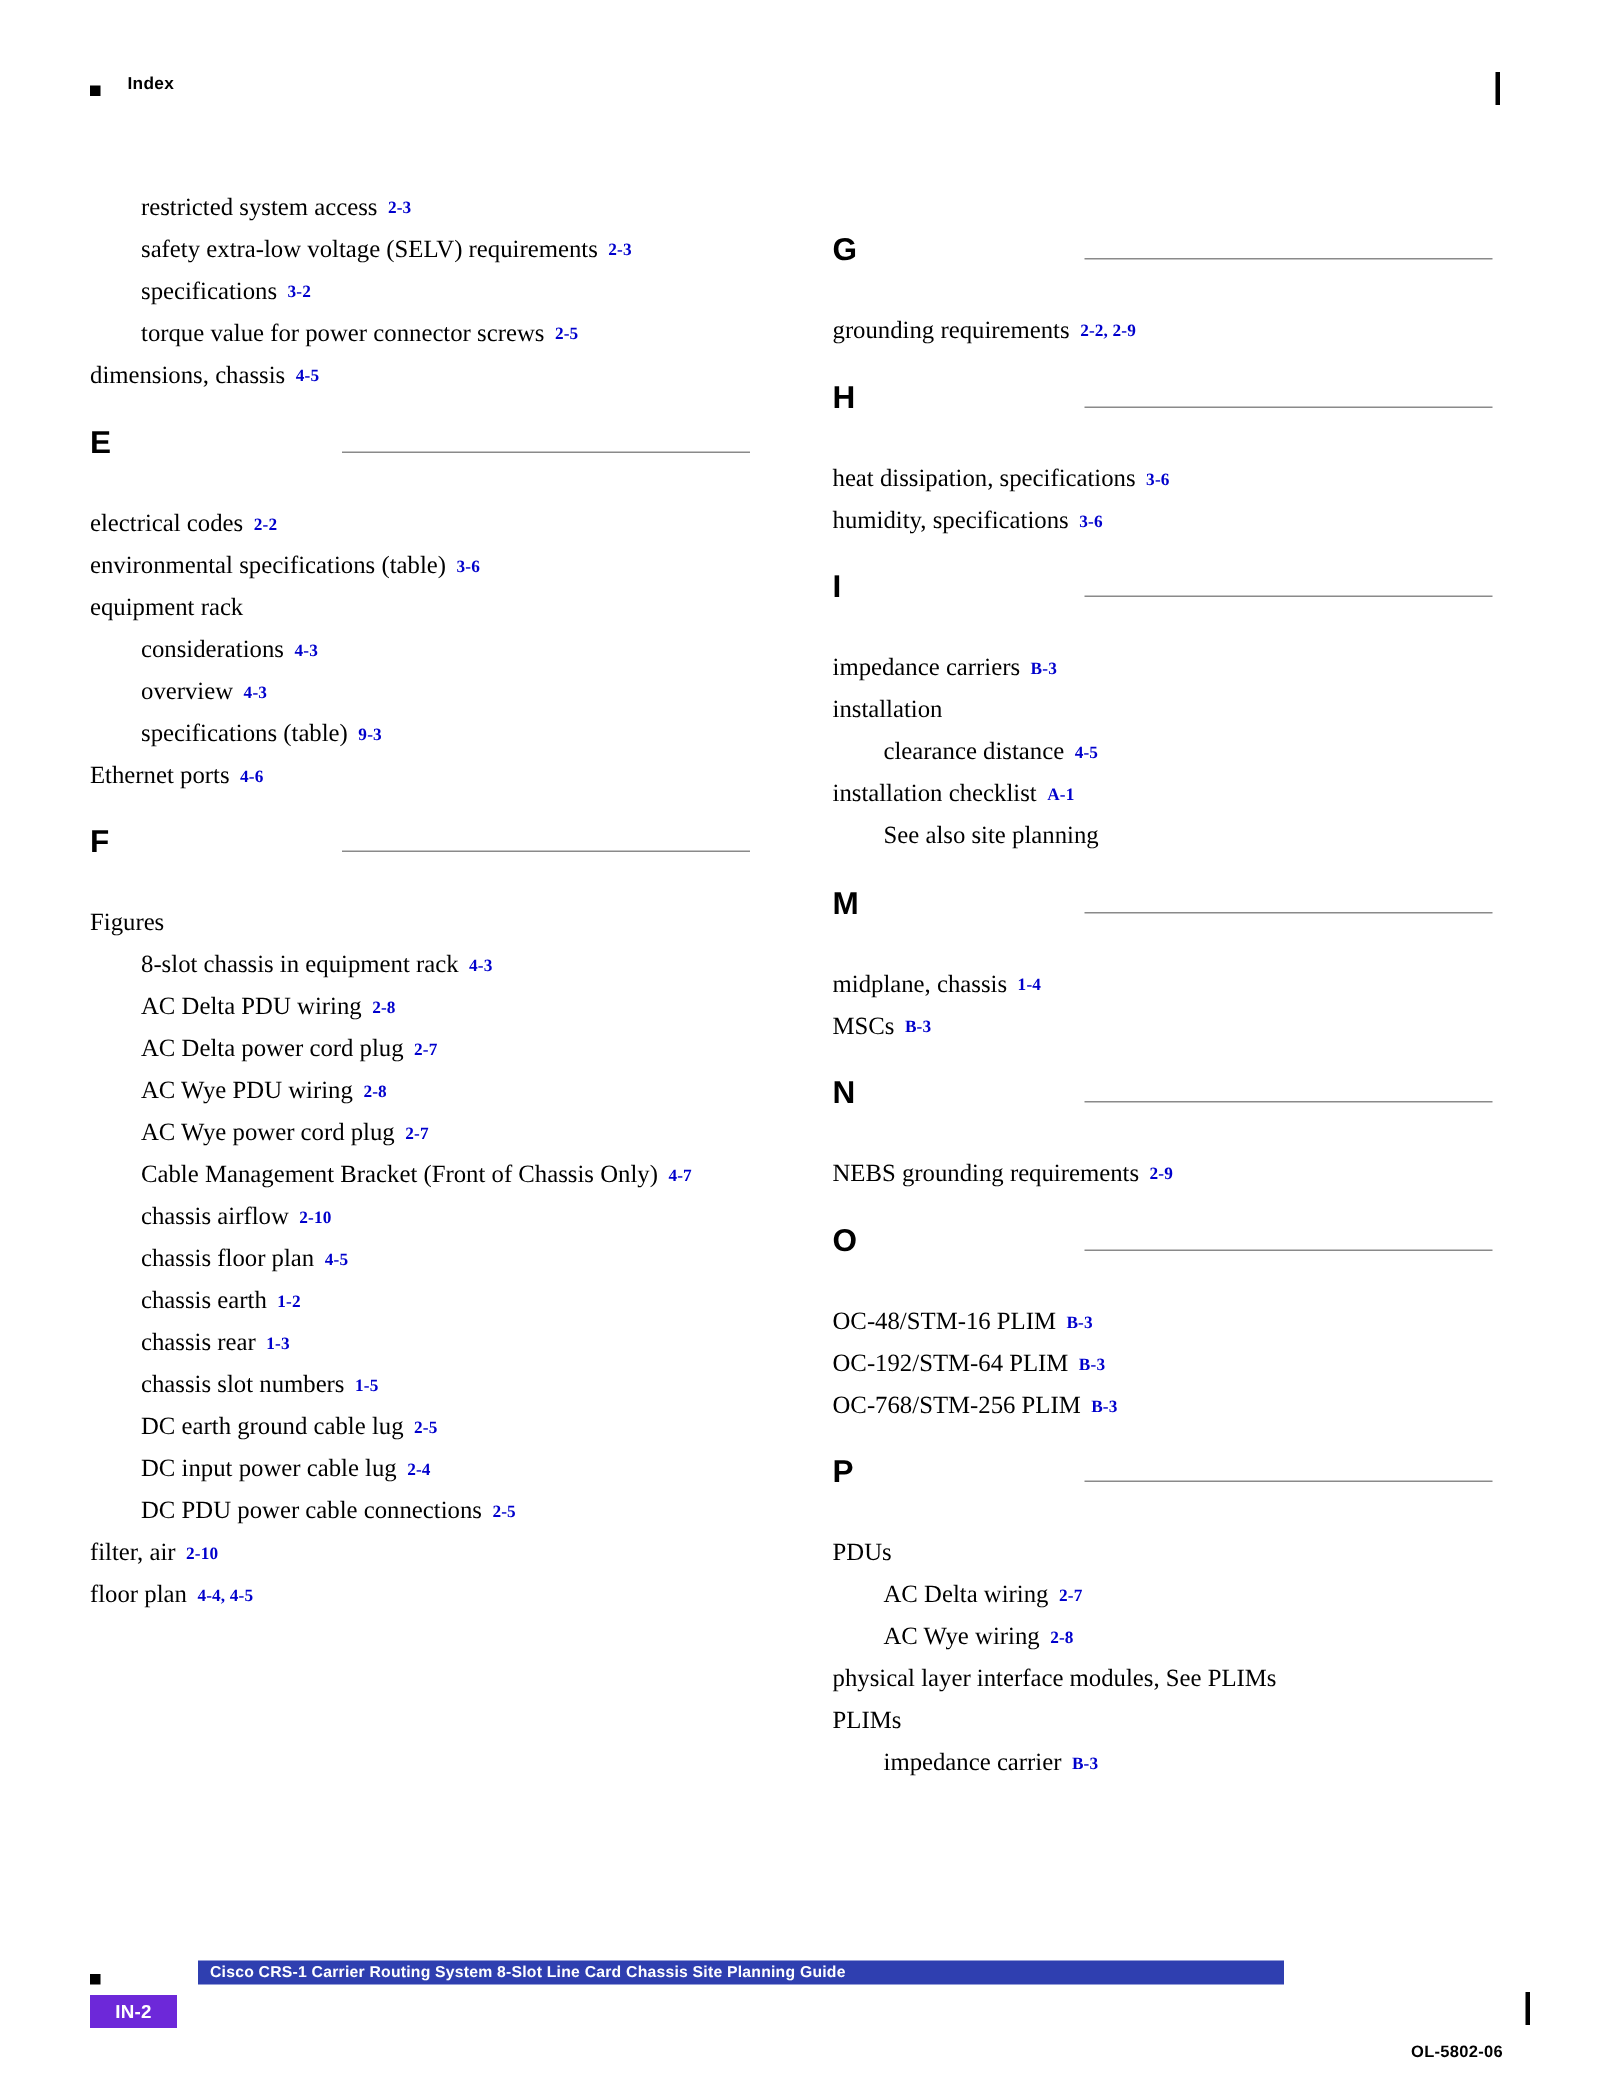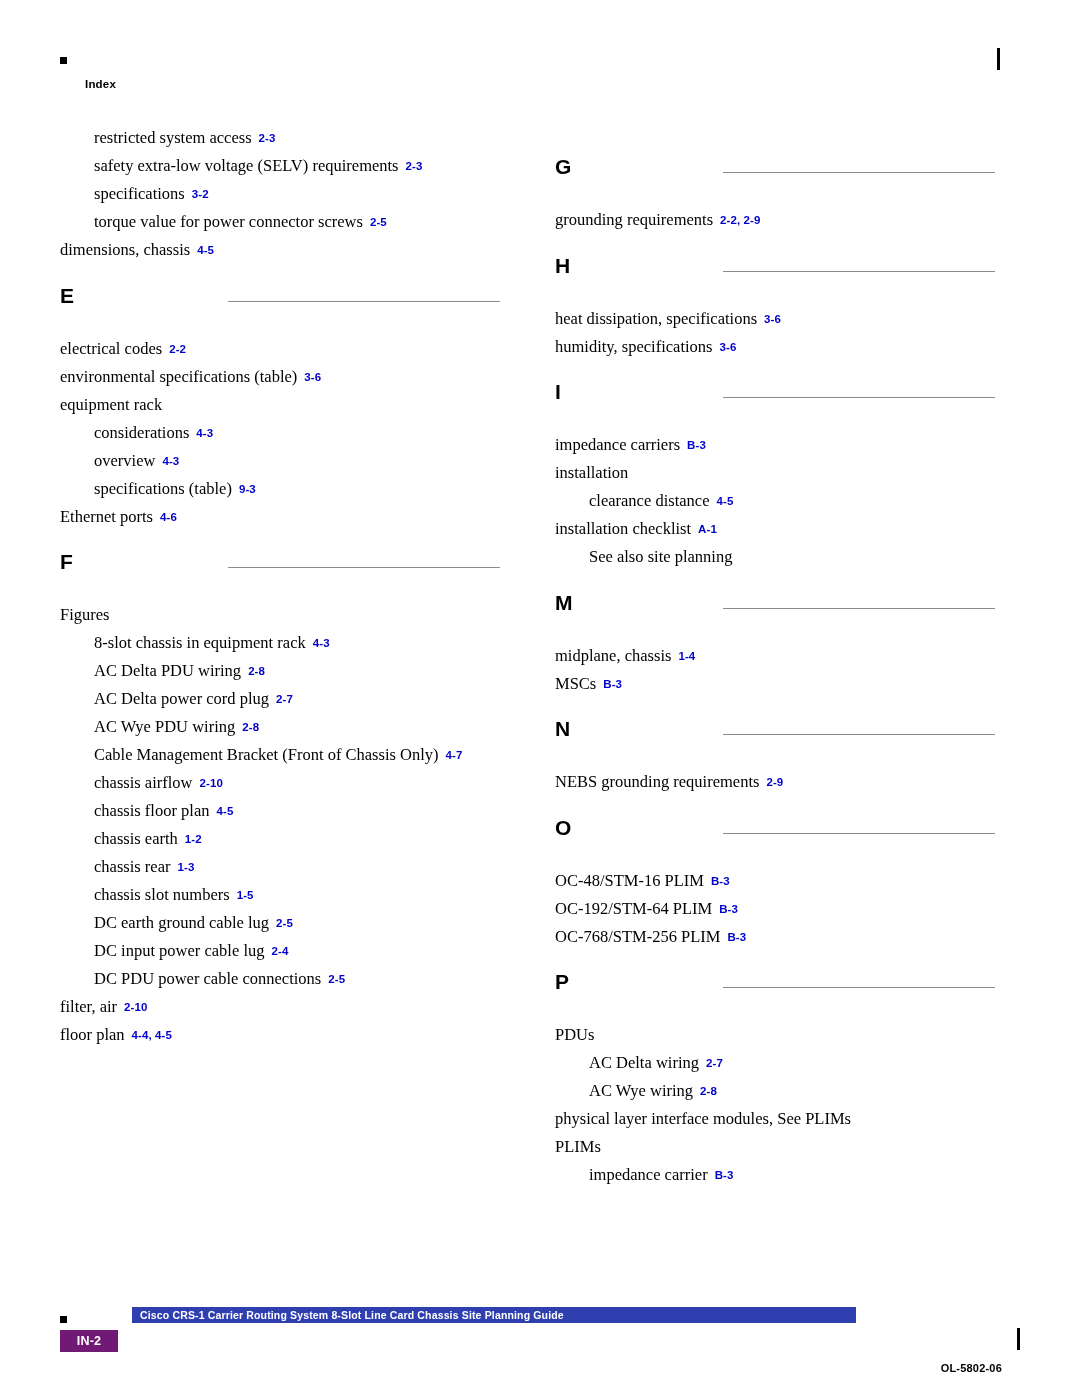--- a/index.html
+++ b/index.html
@@ -41,21 +41,20 @@
     background: #000;
   }
   .header-title {
     position: absolute;
     left: 25px;
     top: 2px;
     font-family: "Liberation Sans", sans-serif;
     font-size: 11.5px;
     font-weight: bold;
     letter-spacing: 0.2px;
-    margin-top: 28px;
   }
 
   
   .col {
     position: absolute;
     top: 130px;
     width: 440px;
     font-size: 16.5px;
     line-height: 1.0;
   }
@@ -65,21 +64,21 @@
   
   .entry {
     white-space: nowrap;
     margin-bottom: 11.5px;
     font-size: 16.5px;
   }
   .lvl0 { padding-left: 0px; }
   .lvl1 { padding-left: 34px; }
 
   .pg {
-    font-family: Liberation Sans, sans-serif;
+    font-family: Liberation Serif, serif;
     font-size: 11.5px;
     font-weight: bold;
     color: #0000CC;
     margin-left: 7px;
     vertical-align: 1px;
     letter-spacing: 0.1px;
     text-align: right;
   }
 
   
@@ -137,21 +136,21 @@
     width: 7px;
     height: 7px;
     background: #000;
   }
   .page-badge {
     position: absolute;
     left: 60px;
     top: 1330px;
     min-width: 58px;
     height: 22px;
-    background: #701a75;
+    background: #6d28d9;
     color: #fff;
     font-family: "Liberation Sans", sans-serif;
     font-size: 12.5px;
     font-weight: bold;
     display: flex;
     align-items: center;
     justify-content: center;
     letter-spacing: 0.2px;
   }
   .doc-id {
@@ -200,20 +199,21 @@
     <div class="entry lvl0"><span>Ethernet ports</span><span class="pg">4-6</span></div>
     <div class="letter-block">
       <span class="letter">F</span>
       <span class="letter-rule"></span>
     </div>
     <div class="entry lvl0"><span>Figures</span></div>
     <div class="entry lvl1"><span>8-slot chassis in equipment rack</span><span class="pg">4-3</span></div>
     <div class="entry lvl1"><span>AC Delta PDU wiring</span><span class="pg">2-8</span></div>
     <div class="entry lvl1"><span>AC Delta power cord plug</span><span class="pg">2-7</span></div>
     <div class="entry lvl1"><span>AC Wye PDU wiring</span><span class="pg">2-8</span></div>
+    <div class="entry lvl1"><span>AC Wye power cord plug</span><span class="pg">2-7</span></div>
     <div class="entry lvl1 wrapline"><span>Cable Management Bracket (Front of Chassis Only)</span><span class="pg">4-7</span></div>
     <div class="entry lvl1"><span>chassis airflow</span><span class="pg">2-10</span></div>
     <div class="entry lvl1"><span>chassis floor plan</span><span class="pg">4-5</span></div>
     <div class="entry lvl1"><span>chassis earth</span><span class="pg">1-2</span></div>
     <div class="entry lvl1"><span>chassis rear</span><span class="pg">1-3</span></div>
     <div class="entry lvl1"><span>chassis slot numbers</span><span class="pg">1-5</span></div>
     <div class="entry lvl1"><span>DC earth ground cable lug</span><span class="pg">2-5</span></div>
     <div class="entry lvl1"><span>DC input power cable lug</span><span class="pg">2-4</span></div>
     <div class="entry lvl1"><span>DC PDU power cable connections</span><span class="pg">2-5</span></div>
     <div class="entry lvl0"><span>filter, air</span><span class="pg">2-10</span></div>

